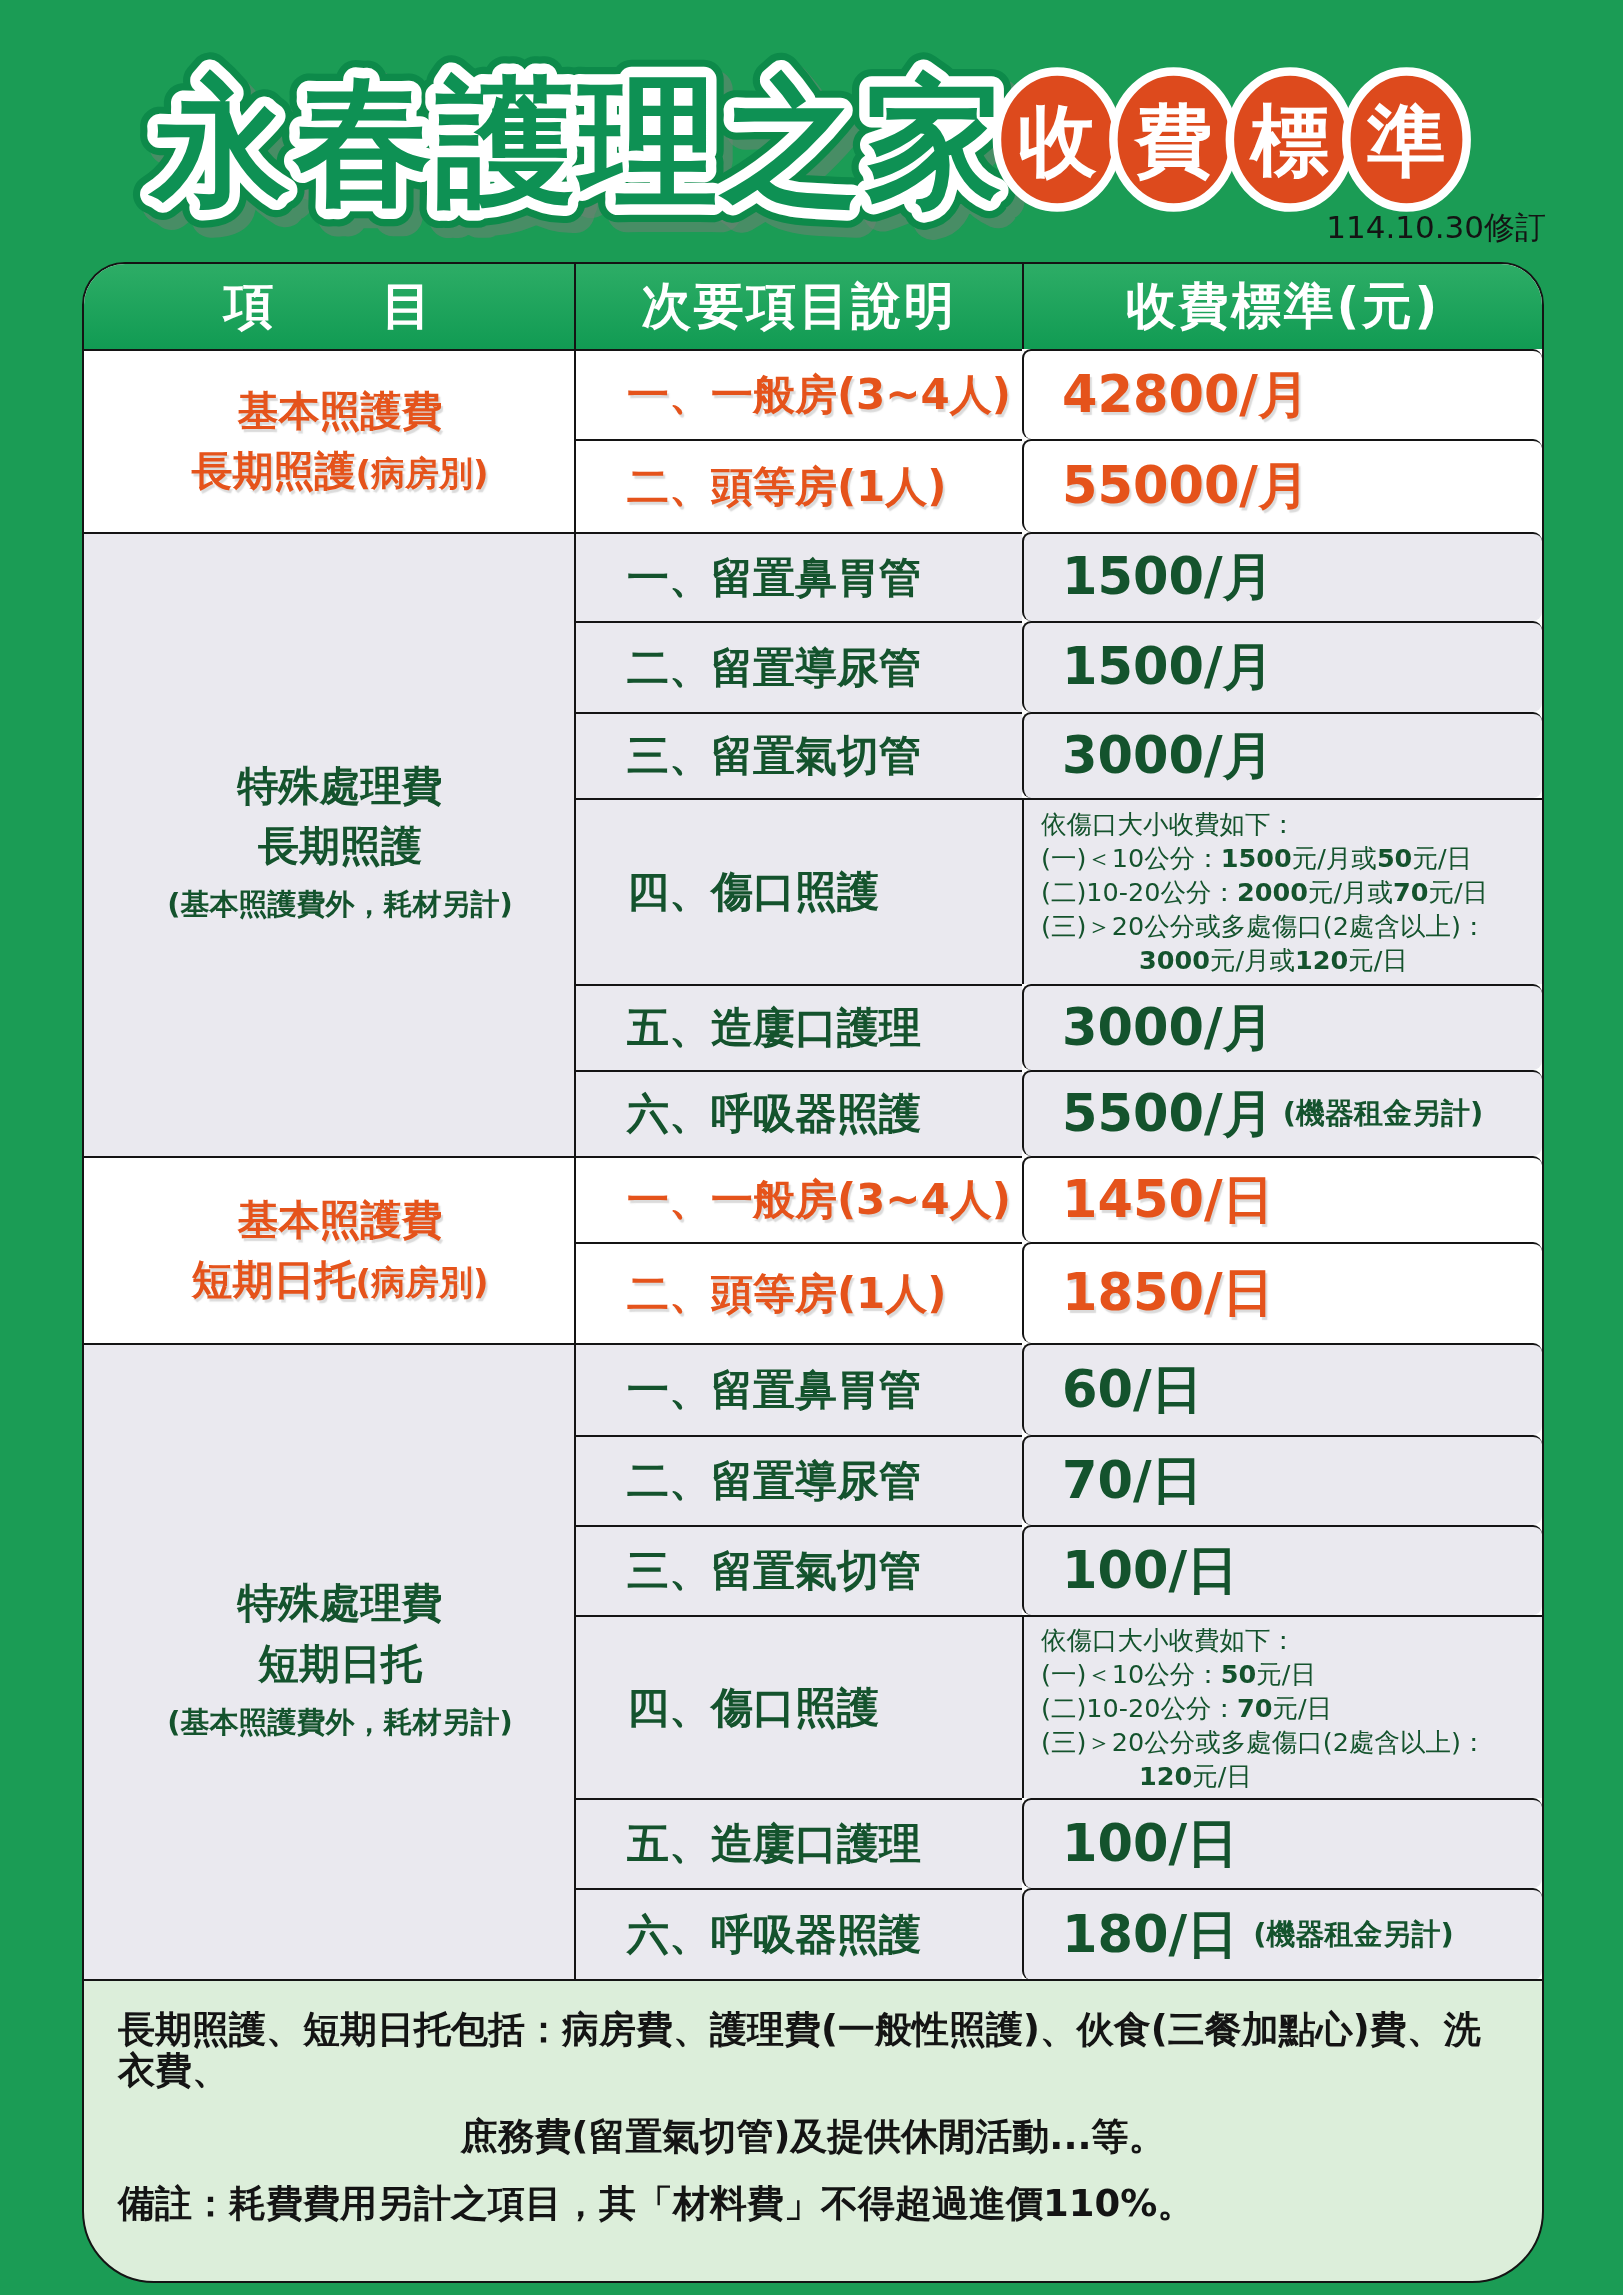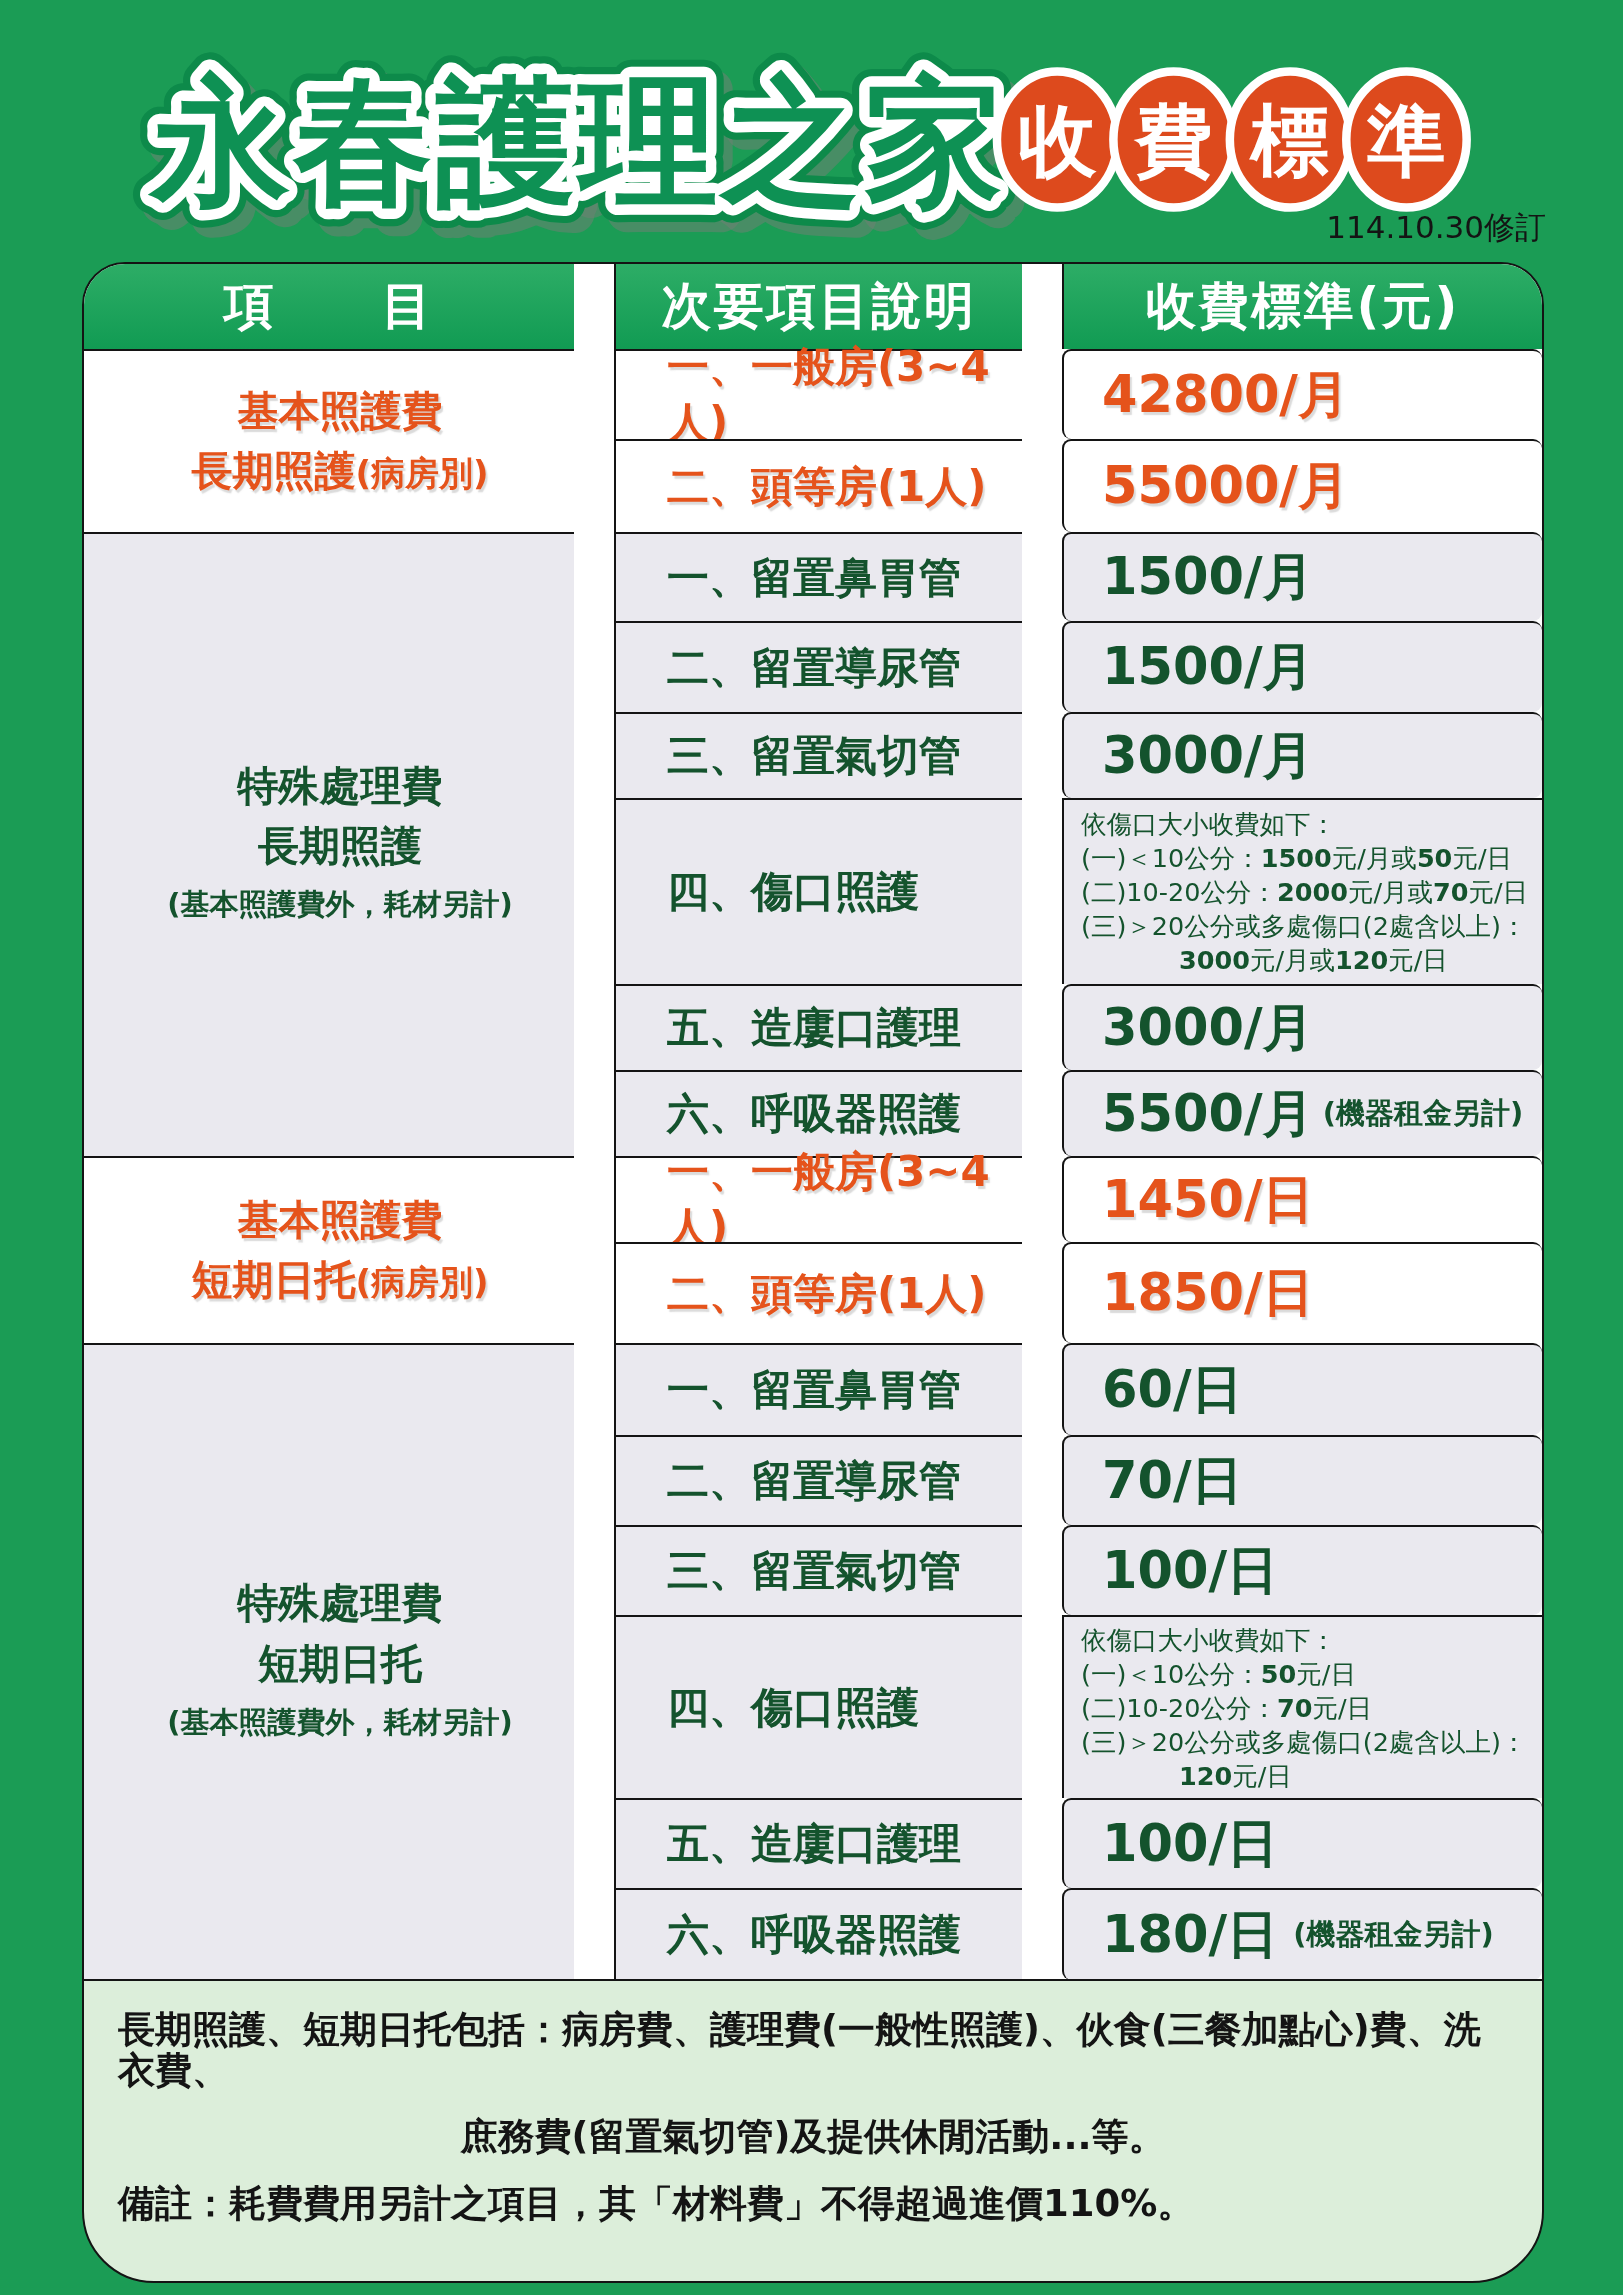--- a/index.html
+++ b/index.html
@@ -26,21 +26,21 @@
   .badge-char{font-family:"DejaVu Sans",sans-serif;font-weight:bold;font-size:120px;fill:#FFFFFF;
               text-anchor:middle;}
   .revision{position:absolute;right:77px;top:207px;font-size:31px;font-weight:500;color:#141414;}
   
   .pricing-table{position:absolute;left:82px;top:262px;width:1462px;box-sizing:border-box;
       border:2.6px solid #141414;border-radius:43px 43px 0 0;overflow:hidden;background:#fff;
       display:grid;grid-template-columns:748fr 684fr 794fr;
       grid-template-rows:85px 90px 93px 89px 91px 86px 186px 86px 86px 86px 101px 92px 90px 90px 183px 90px 92px;}
   .cell{display:flex;align-items:center;box-sizing:border-box;color:#14532d;}
   .bt{border-top:2px solid #141414;padding-left:22px;}
-  .bl{border-left:2px solid #141414;margin-left:40px;}
+  .bl{border-left:2px solid #141414;}
   .th{background:linear-gradient(180deg,#2DAD66 0%,#119B53 100%);color:#fff;justify-content:center;
       font-size:50px;font-weight:bold;letter-spacing:2.6px;}
   .c-white{background:#FFFFFF;}
   .c-lav{background:#EAE9EF;}
   .cat{flex-direction:column;justify-content:center;gap:17px;text-align:center;font-weight:bold;}
   .cat .l1,.cat .l2{font-size:41px;line-height:1.05;}
   .cat .note{font-size:34px;font-weight:bold;}
   .cat .sub-note{font-size:29px;}
   .orange{color:#E5531B;text-shadow:2px 2.6px 1.3px rgba(150,150,150,.35);}
   .svc{font-size:42px;font-weight:bold;padding-left:51px;}

